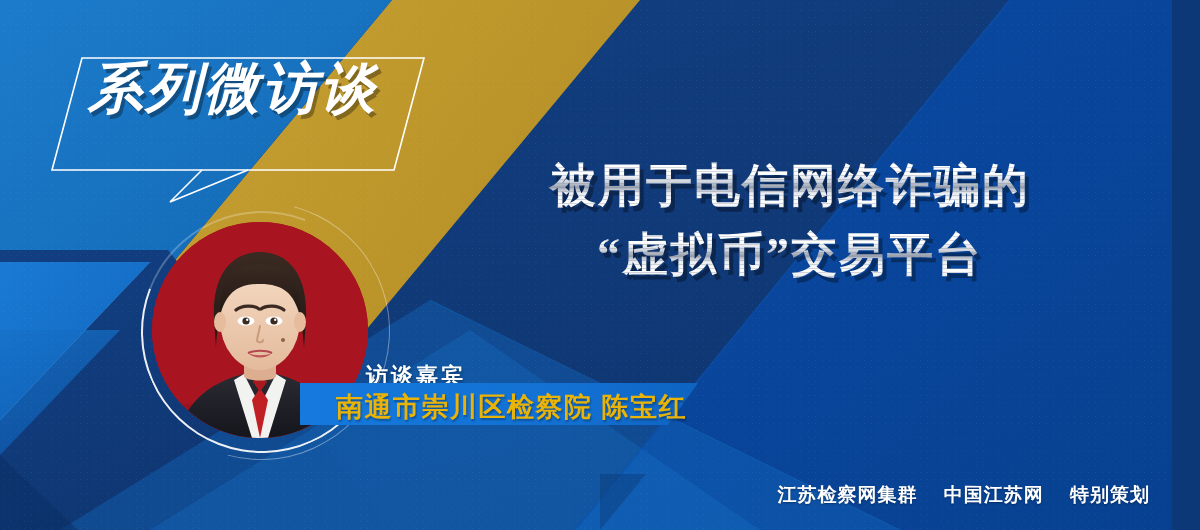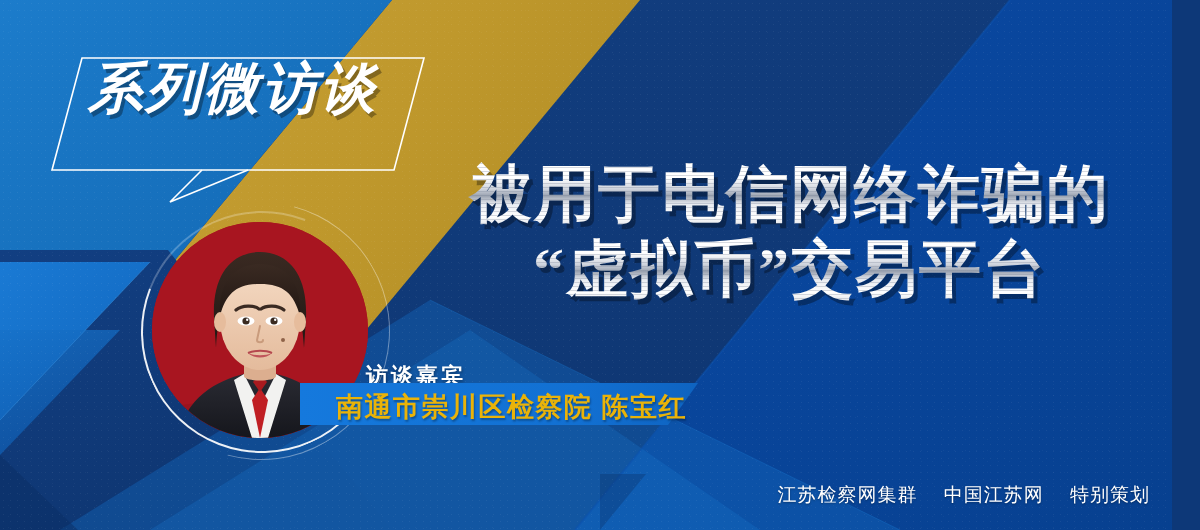--- a/index.html
+++ b/index.html
@@ -43,42 +43,42 @@
     white-space:nowrap;
   }
 
   
   .headline{
     position:absolute;
     left:440px;top:160px;width:700px;
     text-align:center;
     font-family:"Liberation Serif","DejaVu Serif",serif;
     font-weight:700;
-    font-size:62px;
+    font-size:46px;
     line-height:1.12;
     letter-spacing:2px;
     white-space:nowrap;
   }
   .headline .ln{
     display:block;
     background-image:
       repeating-linear-gradient(180deg,
         rgba(255,255,255,.00) 0px, rgba(255,255,255,.00) 3px,
         rgba(120,130,150,.30) 3px, rgba(120,130,150,.30) 4px),
       linear-gradient(180deg,
         #ffffff 0%, #ffffff 26%,
         #cfd4dd 42%, #9aa2b0 52%,
         #e9ecf1 64%, #ffffff 82%, #d7dbe2 100%);
     -webkit-background-clip:text;
     background-clip:text;
     color:transparent;
     -webkit-text-fill-color:transparent;
     filter:drop-shadow(4px 5px 0 rgba(0,0,0,.33));
   }
-  .headline .ln2{margin-top:6px;}
+  .headline .ln2{margin-top:17px;}
 
   
   .portrait-wrap{position:absolute;left:152px;top:222px;width:216px;height:216px;}
   .ring{
     position:absolute;left:-11px;top:-11px;
     width:238px;height:238px;
     border-radius:50%;
     border:2px solid rgba(255,255,255,.92);
     border-right-color:transparent;
     border-top-color:rgba(255,255,255,.25);
@@ -121,21 +121,21 @@
     font-size:27px;font-weight:700;
     color:#eab308;
     letter-spacing:1.5px;
     text-shadow:1px 2px 2px rgba(0,0,0,.30);
     white-space:nowrap;
   }
 
   
   .footer{
     position:absolute;right:22px;top:482px;
-    font-size:19px;font-weight:400;
+    font-size:19px;font-weight:700;
     color:#ffffff;
     letter-spacing:1px;
     white-space:nowrap;
     text-shadow:0 1px 2px rgba(0,0,0,.35);
   }
   .footer span{margin-left:20px;}
   .footer span:first-child{margin-left:0;}
 </style>
 </head>
 <body>

